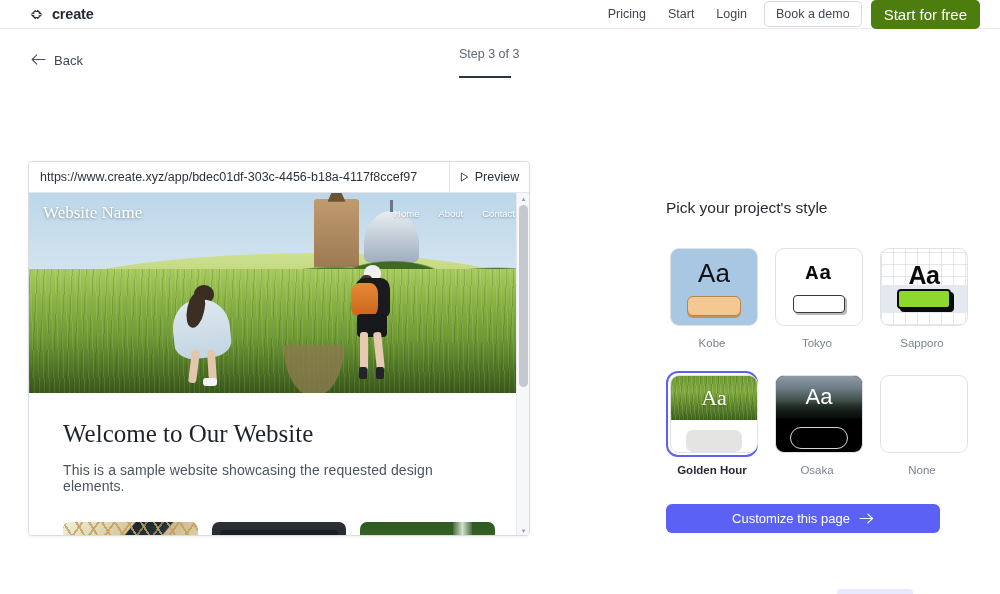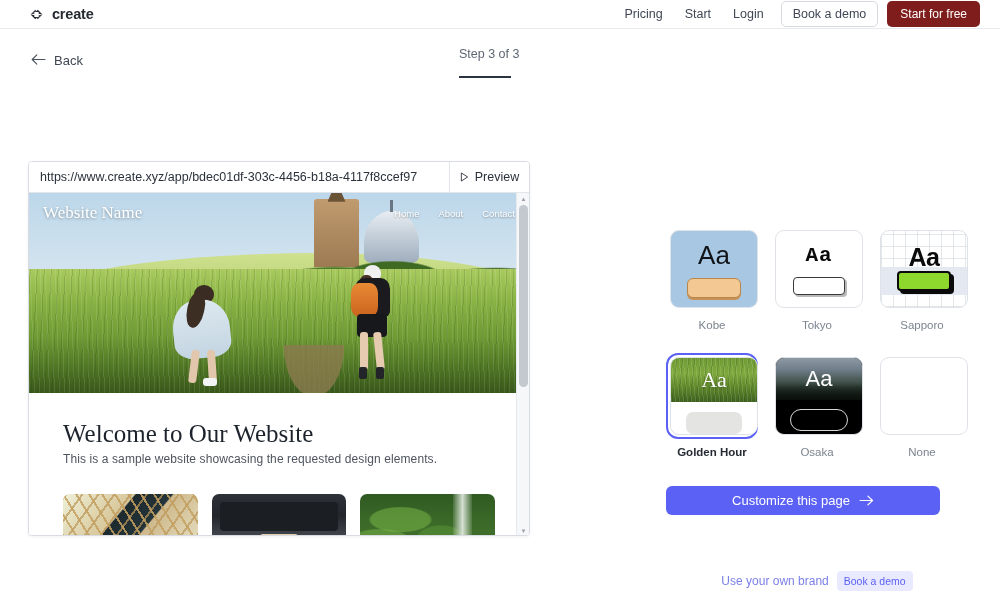--- a/index.html
+++ b/index.html
@@ -32,22 +32,22 @@
     font-size: 12.5px; color: #3f4754; padding: 0 11px; cursor: pointer;
     white-space: nowrap;
   }
   .btn-demo {
     font-size: 12.5px; color: #3f4754;
     border: 1px solid #d6dae0; border-radius: 5px;
     padding: 5px 11px; background: #fff; margin-left: 6px; cursor: pointer;
     white-space: nowrap;
   }
   .btn-start {
-    font-size: 12px; color: #ffffff; font-weight: 500;
-    background: #7f1d1d; border-radius: 5px;
+    font-size: 15px; color: #ffffff; font-weight: 500;
+    background: #4d7c0f; border-radius: 5px;
     padding: 6px 13px; margin-left: 9px; cursor: pointer;
     white-space: nowrap;
   }
 
   
   .steprow { position: relative; height: 62px; }
   .back-link {
     position: absolute; left: 31px; top: 24px;
     display: flex; gap: 8px;
     font-size: 13px; color: #3f4754; cursor: pointer;
@@ -202,21 +202,21 @@
     font-size: 9.5px; color:#ffffff; text-shadow: 0 1px 2px rgba(0,0,0,.35);
     cursor:pointer;
   }
 
   .site-body { padding: 27px 34px 0 34px; }
   .site-h1 {
     font-family: "Liberation Serif", serif;
     font-size: 25px; color:#1d232c; font-weight: 400;
   }
   .site-p {
-    margin-top: 4px; font-size: 12px; color:#4d545e; letter-spacing:.1px;
+    margin-top: 14px; font-size: 14px; color:#4d545e; letter-spacing:.1px;
   }
   .cards { display:flex; gap:14px; margin-top: 28px; }
   .card { flex:1; height: 64px; border-radius: 7px; overflow:hidden; }
   .card-a { background:
       linear-gradient(130deg,#eef0d8 0%, #d8c79a 38%, #1d2a2e 39%, #23343a 58%, #cfb98d 59%, #e8e4c6 100%); }
   .card-a-tex { width:100%; height:100%;
       background: repeating-linear-gradient(58deg, rgba(196,160,96,.85) 0 2px, transparent 2px 11px),
                   repeating-linear-gradient(-54deg, rgba(186,150,88,.7) 0 2px, transparent 2px 13px); }
   .card-b { background: linear-gradient(#2d3138 0%, #23262b 34%, #3c4047 60%, #53575e 100%); position:relative; }
   .card-b-sofa { position:absolute; left:6%; right:6%; top:12%; height:46%;
@@ -469,20 +469,21 @@
 
       <div class="scroll-track">
         <div class="scroll-arrow" style="top:2px;">▴</div>
         <div class="scroll-thumb"></div>
         <div class="scroll-arrow" style="bottom:2px;">▾</div>
       </div>
     </div>
   </div>
 
   <div class="panel">
+    <div class="panel-title">Pick your project's style</div>
 
     <div class="style-grid">
 
       <div class="style-cell">
         <div class="swatch-wrap">
           <div class="swatch sw-kobe">
             <div class="kobe-aa">Aa</div>
             <div class="kobe-btn"></div>
           </div>
         </div>

